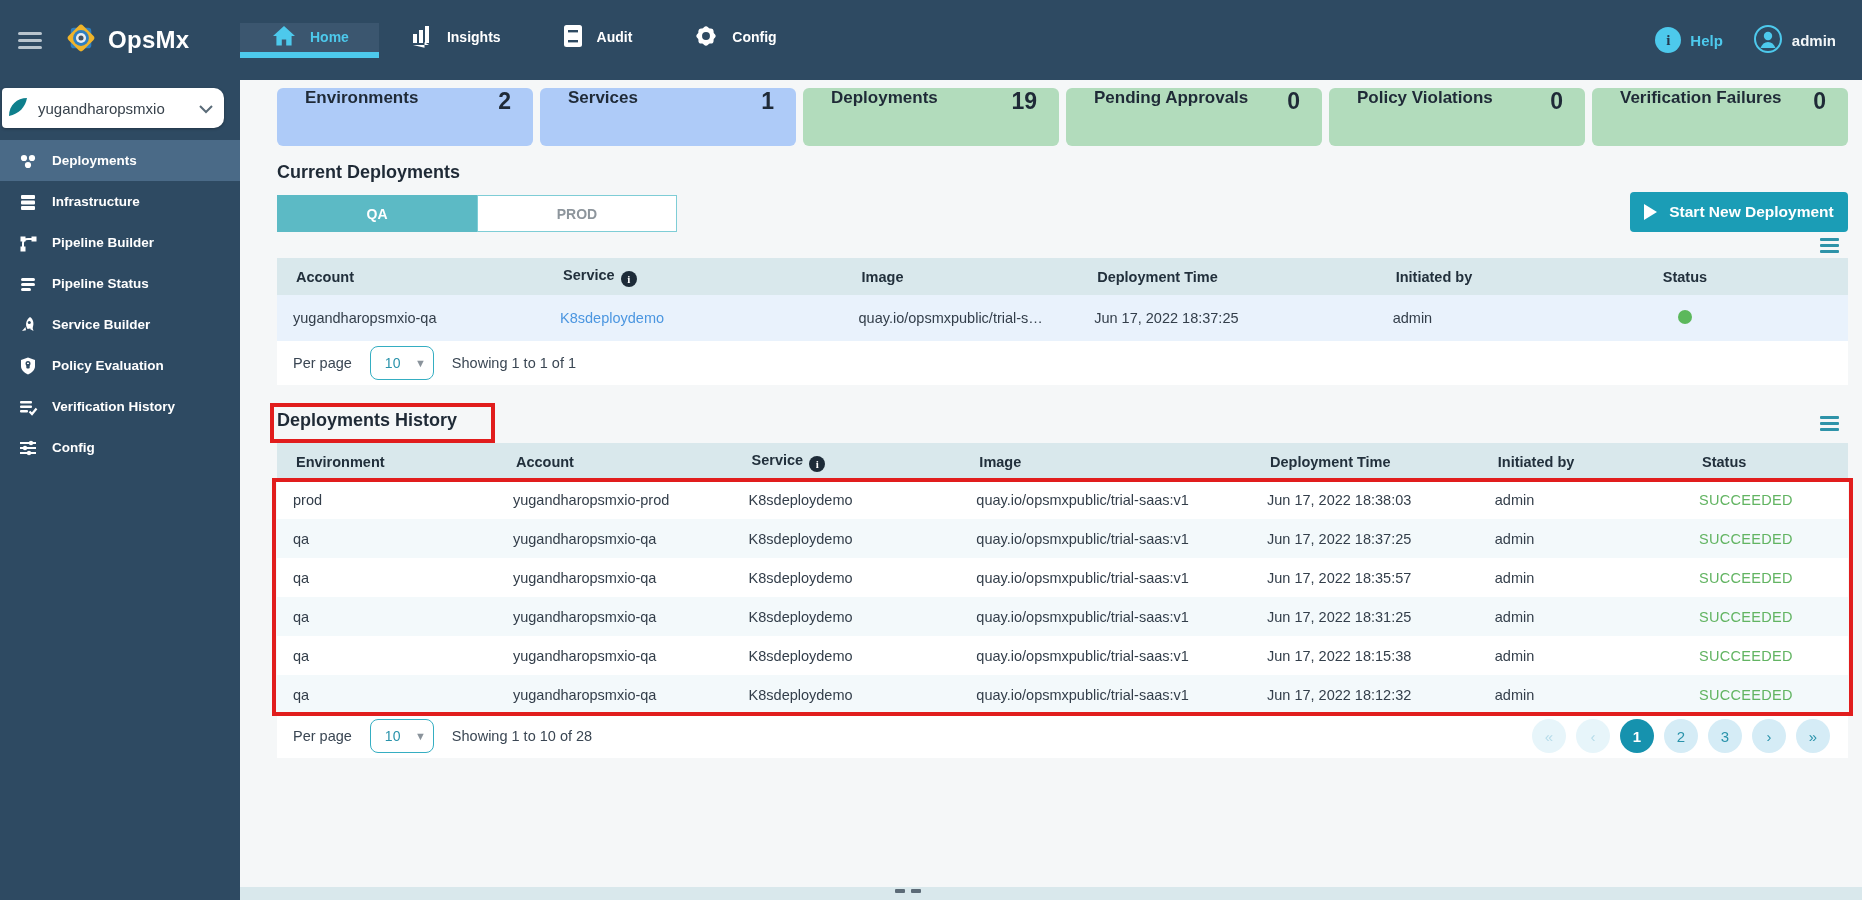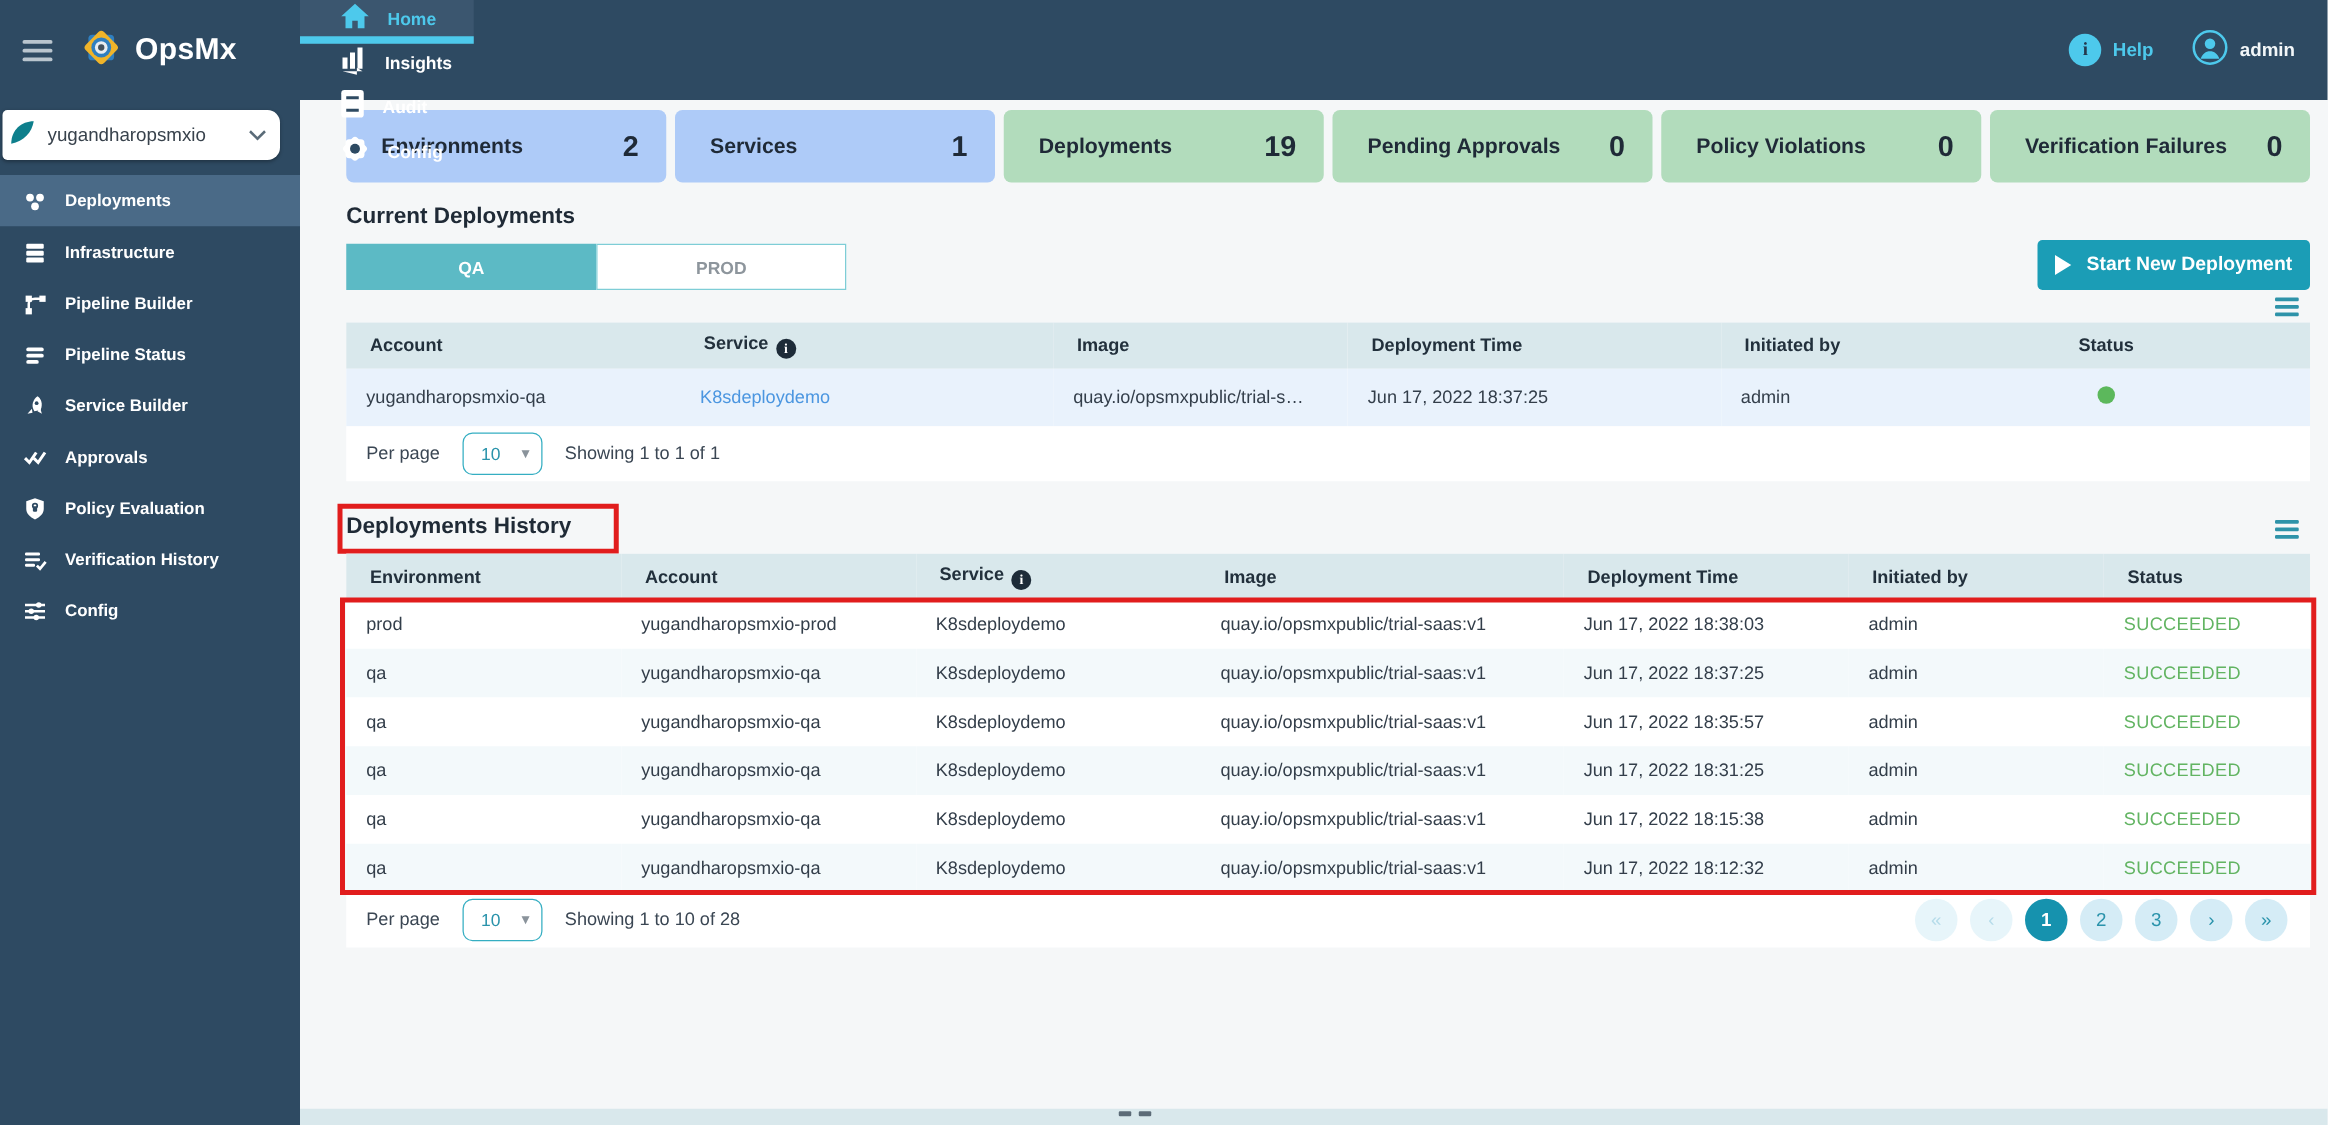--- a/index.html
+++ b/index.html
@@ -8,21 +8,21 @@
   [data-interactable="true"] { cursor:pointer; }
 
   
   .navbar { position:absolute; top:0; left:0; width:1862px; height:80px;
     background:#2e4a62; display:flex; align-items:stretch; z-index:5; }
   .nav-left { width:240px; display:flex; align-items:center; gap:14px; padding-left:12px; }
   .burger { display:flex; flex-direction:column; gap:4px; padding:6px; }
   .burger span { width:24px; height:3px; background:#b9c5ce; border-radius:2px; }
   .brand { display:flex; align-items:center; gap:8px; }
   .brand-name { color:#fff; font-size:24px; font-weight:bold; letter-spacing:.3px; }
-  .nav-tabs { display:flex; align-items:flex-start;flex-direction:column; }
+  .nav-tabs { display:flex; align-items:center; }
   .nav-tab { display:flex; align-items:center; gap:12px; padding:0 30px; color:#fff;
     font-size:14px; font-weight:bold; border-bottom:6px solid transparent; }
   .nav-tab.active { background:#3b566f; border-bottom-color:#4dc9ec; color:#4dc9ec; }
   .nav-right { margin-left:auto; display:flex; align-items:center; gap:30px; padding-right:26px; }
   .nav-help, .nav-user { display:flex; align-items:center; gap:9px; font-size:15px; font-weight:bold; }
   .nav-help { color:#4dc9ec; }
   .nav-user { color:#f2f6f8; }
   .help-badge { width:26px; height:26px; border-radius:50%; background:#4dc9ec; color:#24394e;
     display:flex; align-items:center; justify-content:center; font-size:15px; font-weight:bold;
     font-family:"Liberation Serif", serif; }
@@ -35,21 +35,21 @@
   .account-label { flex:1; white-space:nowrap; overflow:hidden; }
   .side-item { height:41px; display:flex; align-items:center; gap:14px; padding-left:18px;
     color:#fff; font-size:13.5px; font-weight:bold; }
   .side-item.active { background:#4a6a87; }
   .side-ic { width:20px; height:20px; flex:0 0 20px; display:flex; align-items:center; justify-content:center; }
 
   
   .content { position:absolute; left:240px; top:80px; width:1622px; height:820px;
     padding:8px 14px 0 37px; }
   .cards { display:flex; gap:7px; margin-top:0; }
-  .card { flex:1; height:58px; border-radius:6px; display:flex; align-items:center;
+  .card { flex:1; height:58px; border-radius:6px; display:flex; align-items:flex-start;
     justify-content:space-between; padding:0 22px 0 28px; font-size:17px; font-weight:bold; color:#1f2a37; }
   .card .num { font-size:23px; }
   .card.blue { background:#aecbf8; }
   .card.green { background:#b2dcbc; }
 
   h2.sec-title { margin:16px 0 0 0; font-size:18px; color:#1f2a36; }
   .row-tabs { margin-top:9px; display:flex; align-items:flex-end; }
   .seg-tab { width:200px; height:37px; display:flex; align-items:center; justify-content:center;
     font-size:14px; font-weight:bold; }
   .seg-tab.on { background:#5cbac5; color:#fff; }
@@ -254,29 +254,20 @@
       <svg width="20" height="20" viewBox="0 0 20 20">
           <path d="M12 2c3 2 4.5 6 2.5 11l-5 1C6.5 9.5 8.5 4.5 12 2z" fill="#fff"></path>
           <circle cx="11.3" cy="7.5" r="1.5" fill="#2e4a62"></circle>
           <path d="M7.5 12l-3.5 4 4-.8M14 11l1.5 5-3.5-2" fill="#fff"></path>
         </svg>
     </span>
     <span data-interactable="false">Service Builder</span>
   </div>
   <div class="side-item" data-interactable="true">
     <span class="side-ic" data-interactable="false">
-      <svg width="20" height="20" viewBox="0 0 20 20" fill="none" stroke="#fff" stroke-width="2.4">
-          <path d="M2 10.5l3.5 3.5L11 6"></path>
-          <path d="M9 10.5l3.5 3.5L18 6"></path>
-        </svg>
-    </span>
-    <span data-interactable="false">Approvals</span>
-  </div>
-  <div class="side-item" data-interactable="true">
-    <span class="side-ic" data-interactable="false">
       <svg width="20" height="20" viewBox="0 0 20 20">
           <path d="M10 1.5l7 2.5v6c0 4-3 6.7-7 8.5-4-1.8-7-4.5-7-8.5V4z" fill="#fff"></path>
           <rect x="8.3" y="8" width="3.4" height="4.4" rx="1" fill="#2e4a62"></rect>
           <circle cx="10" cy="7.6" r="1.8" fill="none" stroke="#2e4a62" stroke-width="1.4"></circle>
         </svg>
     </span>
     <span data-interactable="false">Policy Evaluation</span>
   </div>
   <div class="side-item" data-interactable="true">
     <span class="side-ic" data-interactable="false">

